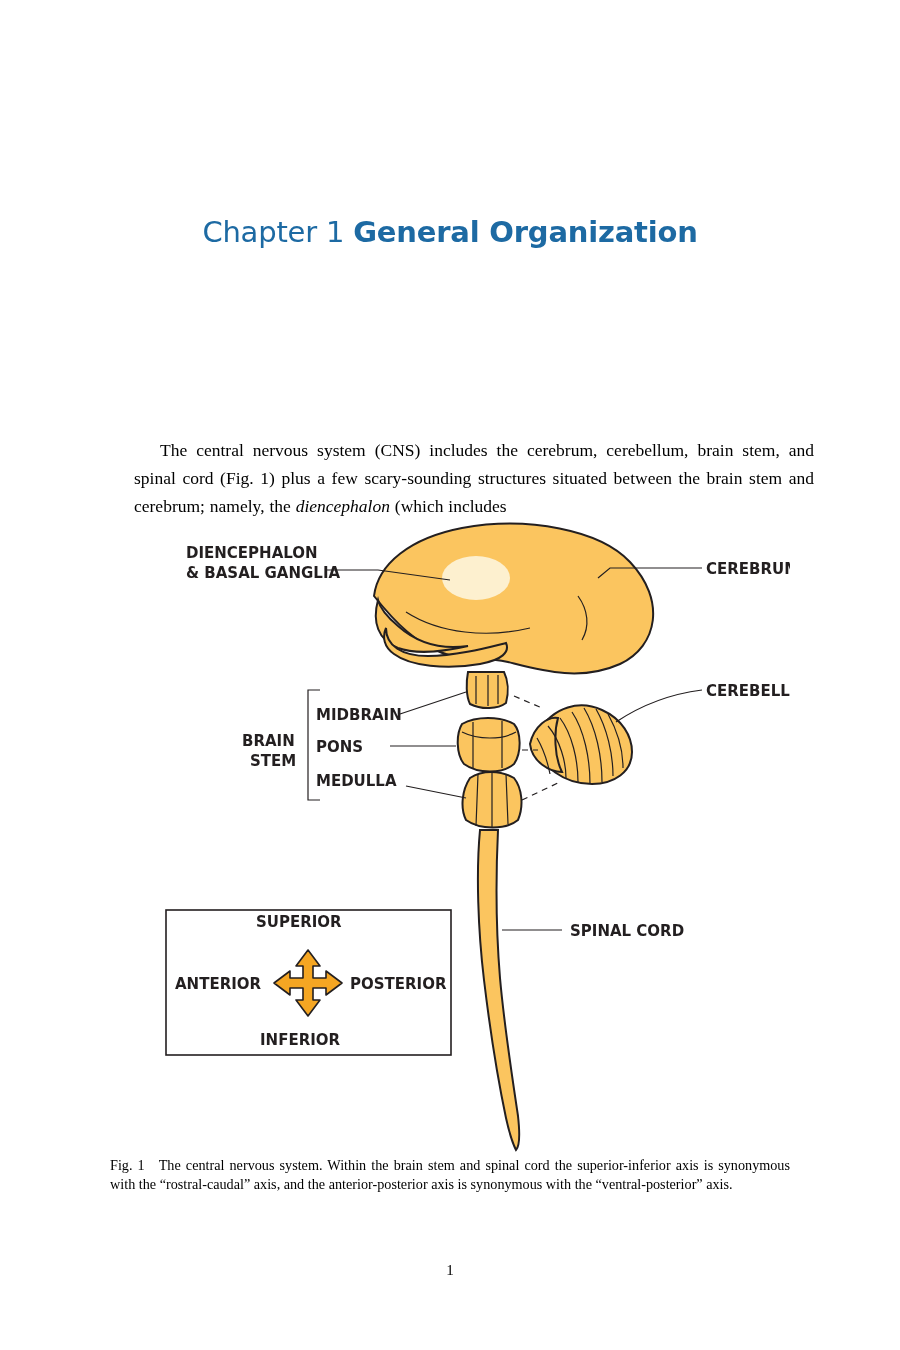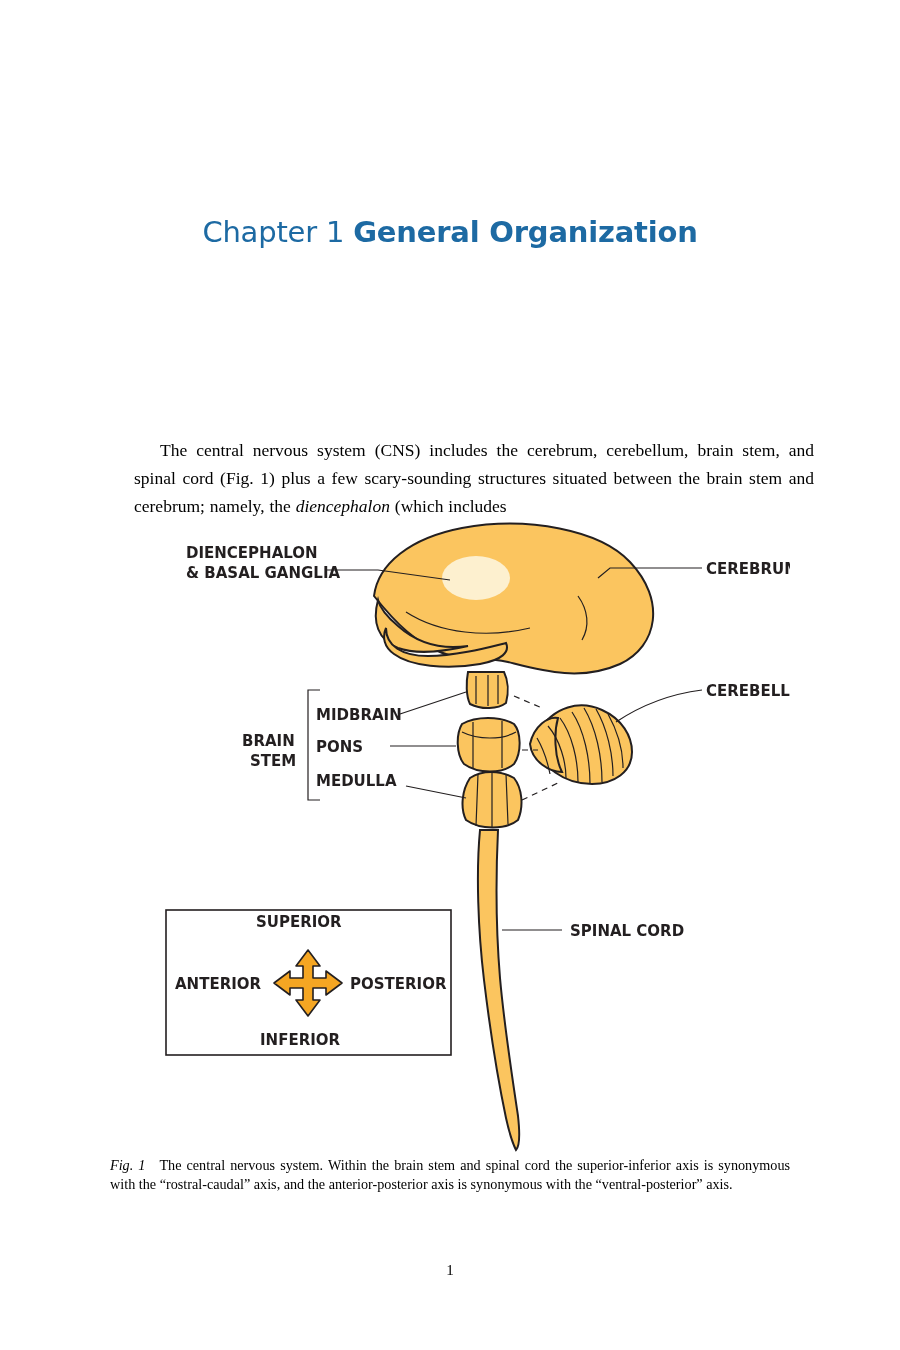--- a/index.html
+++ b/index.html
@@ -74,21 +74,20 @@
     position: absolute;
     left: 110px;
     top: 1156px;
     width: 680px;
     font-size: 14.2px;
     line-height: 19px;
     text-align: justify;
   }
   .fig-caption .fig-label {
     white-space: nowrap;
-    font-style: italic;
   }
   .fig-caption .fig-gap {
     display: inline-block;
     width: 14px;
   }
 
   
   .page-number {
     position: absolute;
     left: 0;

